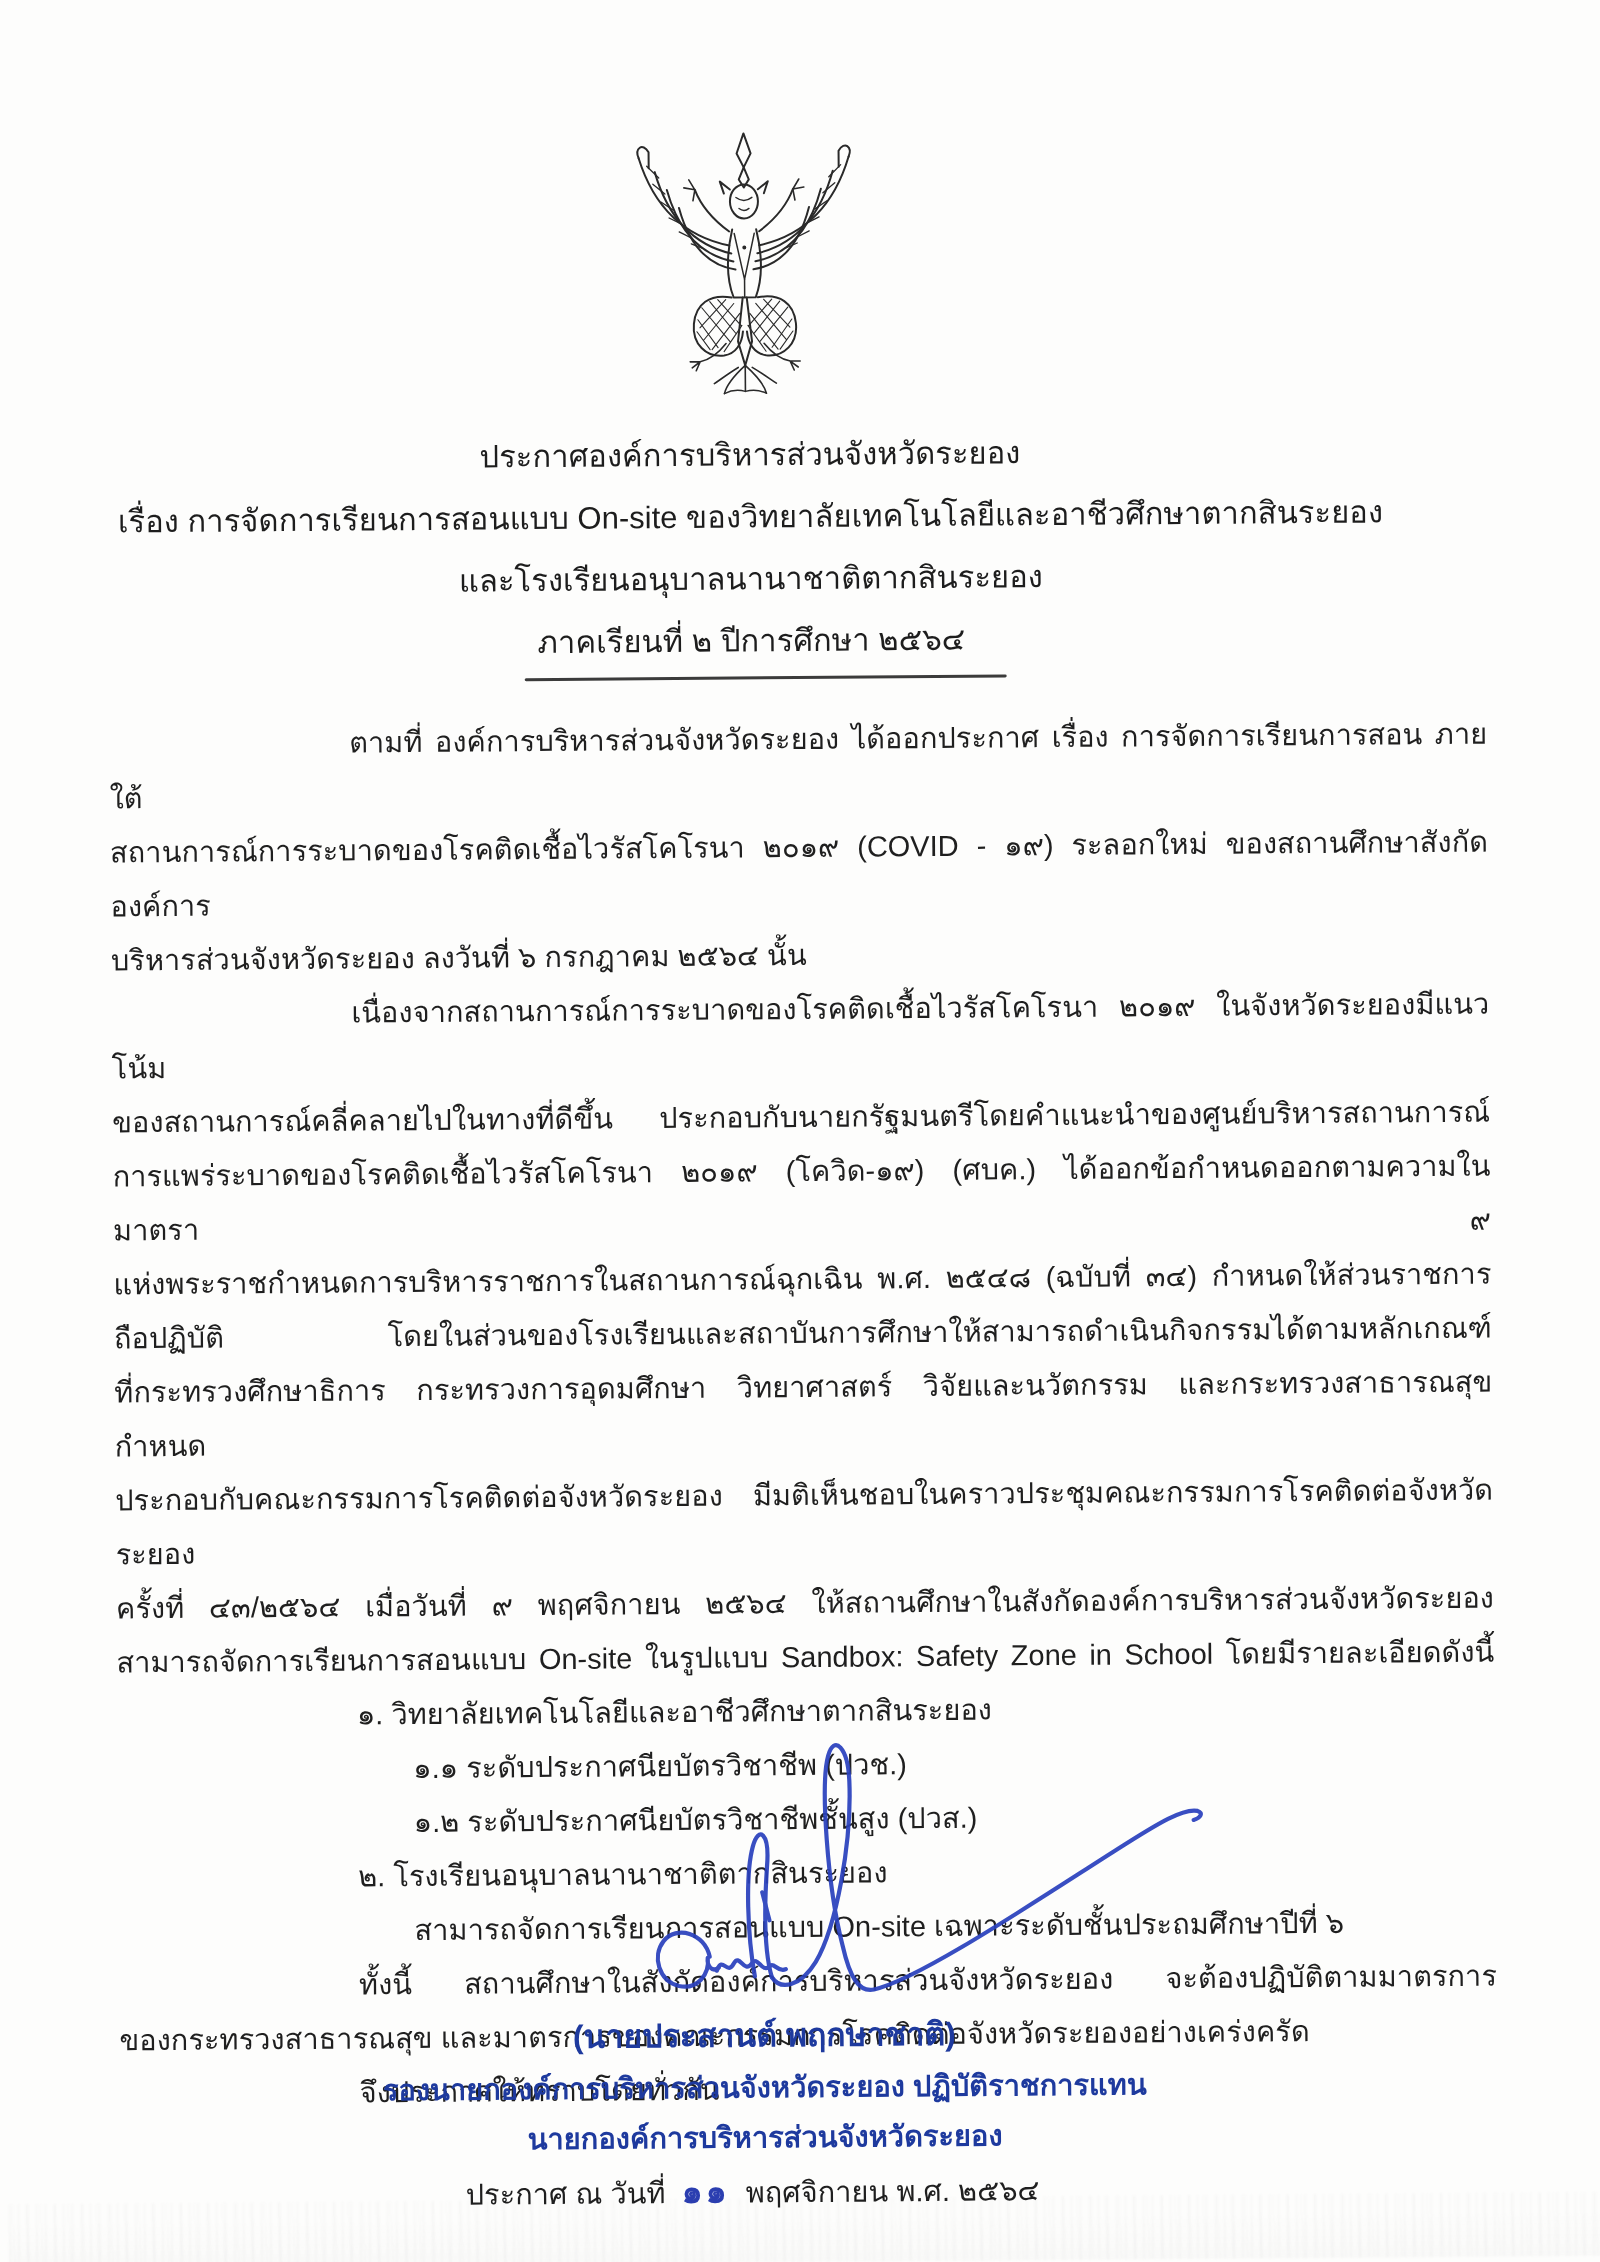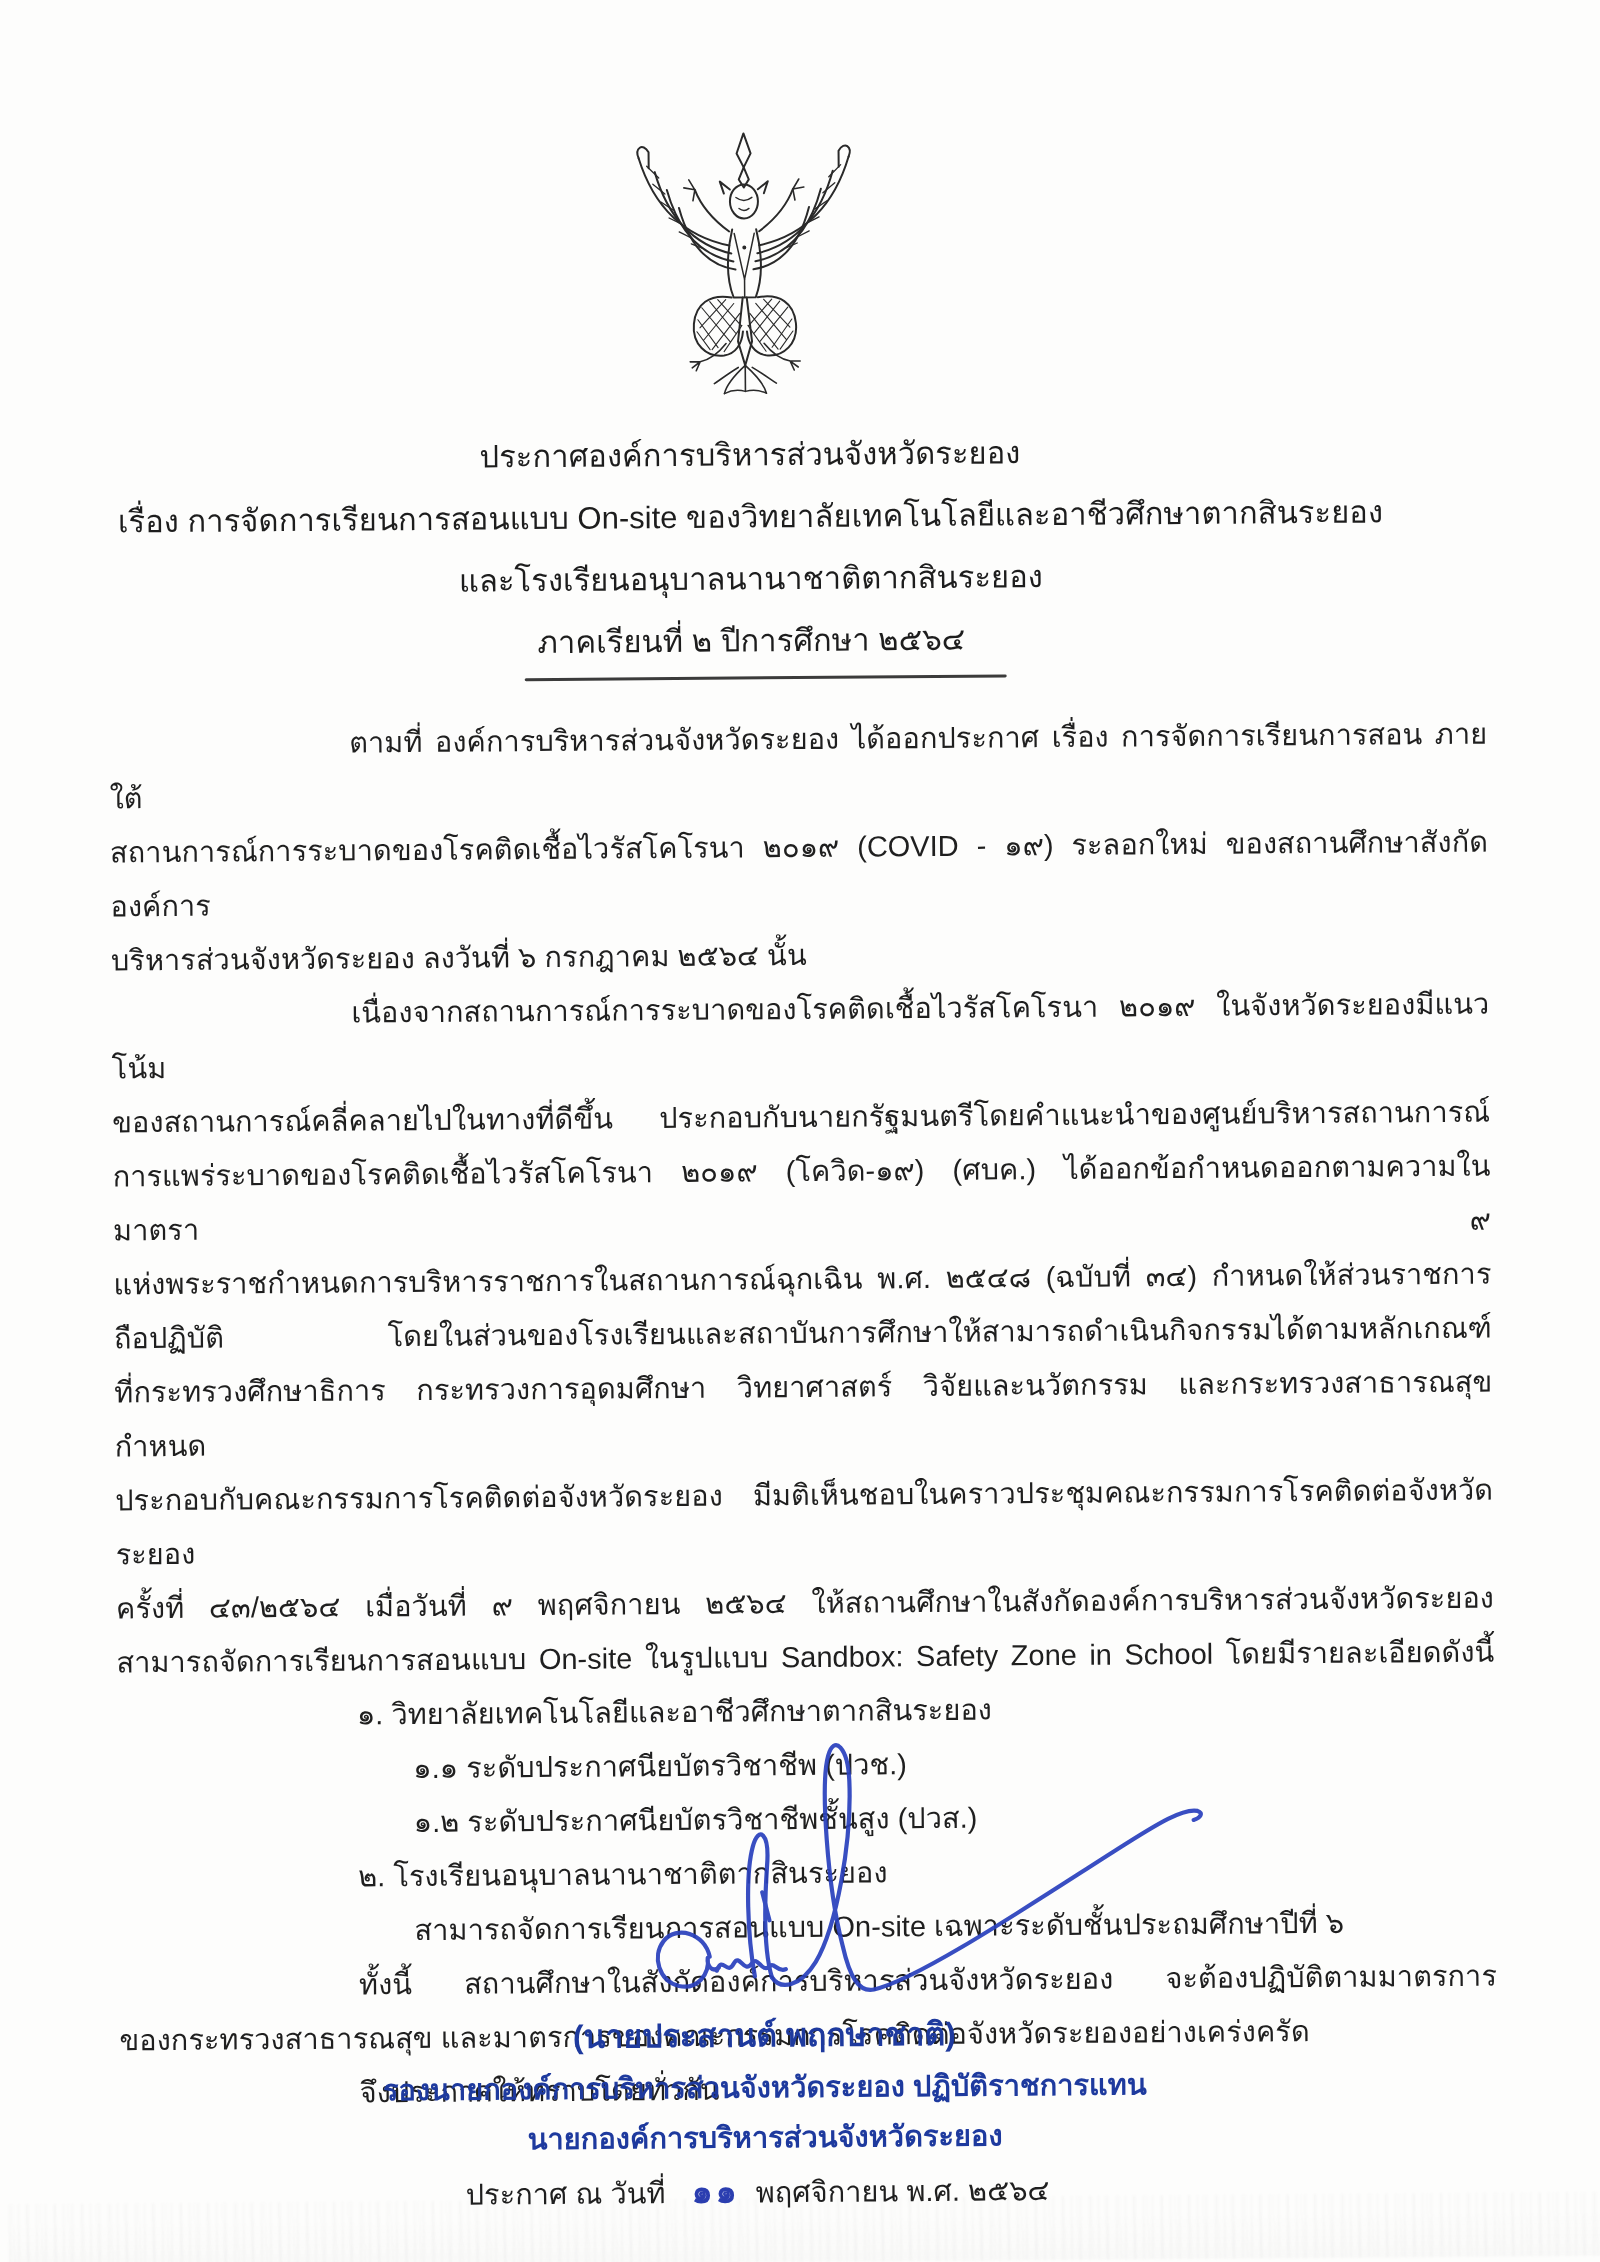--- a/index.html
+++ b/index.html
@@ -16,21 +16,21 @@
     font-size:31px;line-height:62px;color:#1d1d1d;}
   .tline{white-space:nowrap;}
   .divider{position:absolute;top:676px;left:528px;width:482px;height:3px;background:#3b3b3b;border-radius:2px;}
   .bodytext{position:absolute;left:112px;top:712px;width:1378px;font-size:29px;line-height:54px;color:#1f1f1f;}
   .line{min-height:54px;}
   .fill{text-align:justify;text-align-last:justify;}
   .ind{text-indent:240px;}
   .ind1{text-indent:240px;}
   .ind2{text-indent:296px;}
   .dateline{margin-top:48px;text-indent:345px;white-space:nowrap;}
-  .day{font-weight:bold;font-size:33px;color:#2b3eb0;margin:0 16px 0 26px;letter-spacing:3px;}
+  .day{font-weight:bold;font-size:33px;color:#2b3eb0;margin:0 16px 0 16px;letter-spacing:3px;}
   .sigsvg{position:absolute;left:606px;top:1724px;width:600px;height:285px;pointer-events:none;}
   .sigsvg svg{width:100%;height:100%;}
   .signer{position:absolute;left:0;right:86px;top:2008px;text-align:center;
     color:#1e3a9e;font-weight:bold;}
   .sname{font-size:32px;line-height:54px;}
   .spos{font-size:29px;line-height:50px;}
   .noise{
     position:absolute;left:0;right:0;bottom:0;height:64px;opacity:.55;filter:blur(1px);
     background:
       repeating-linear-gradient(90deg, rgba(60,60,60,.05) 0 2px, transparent 2px 9px),

